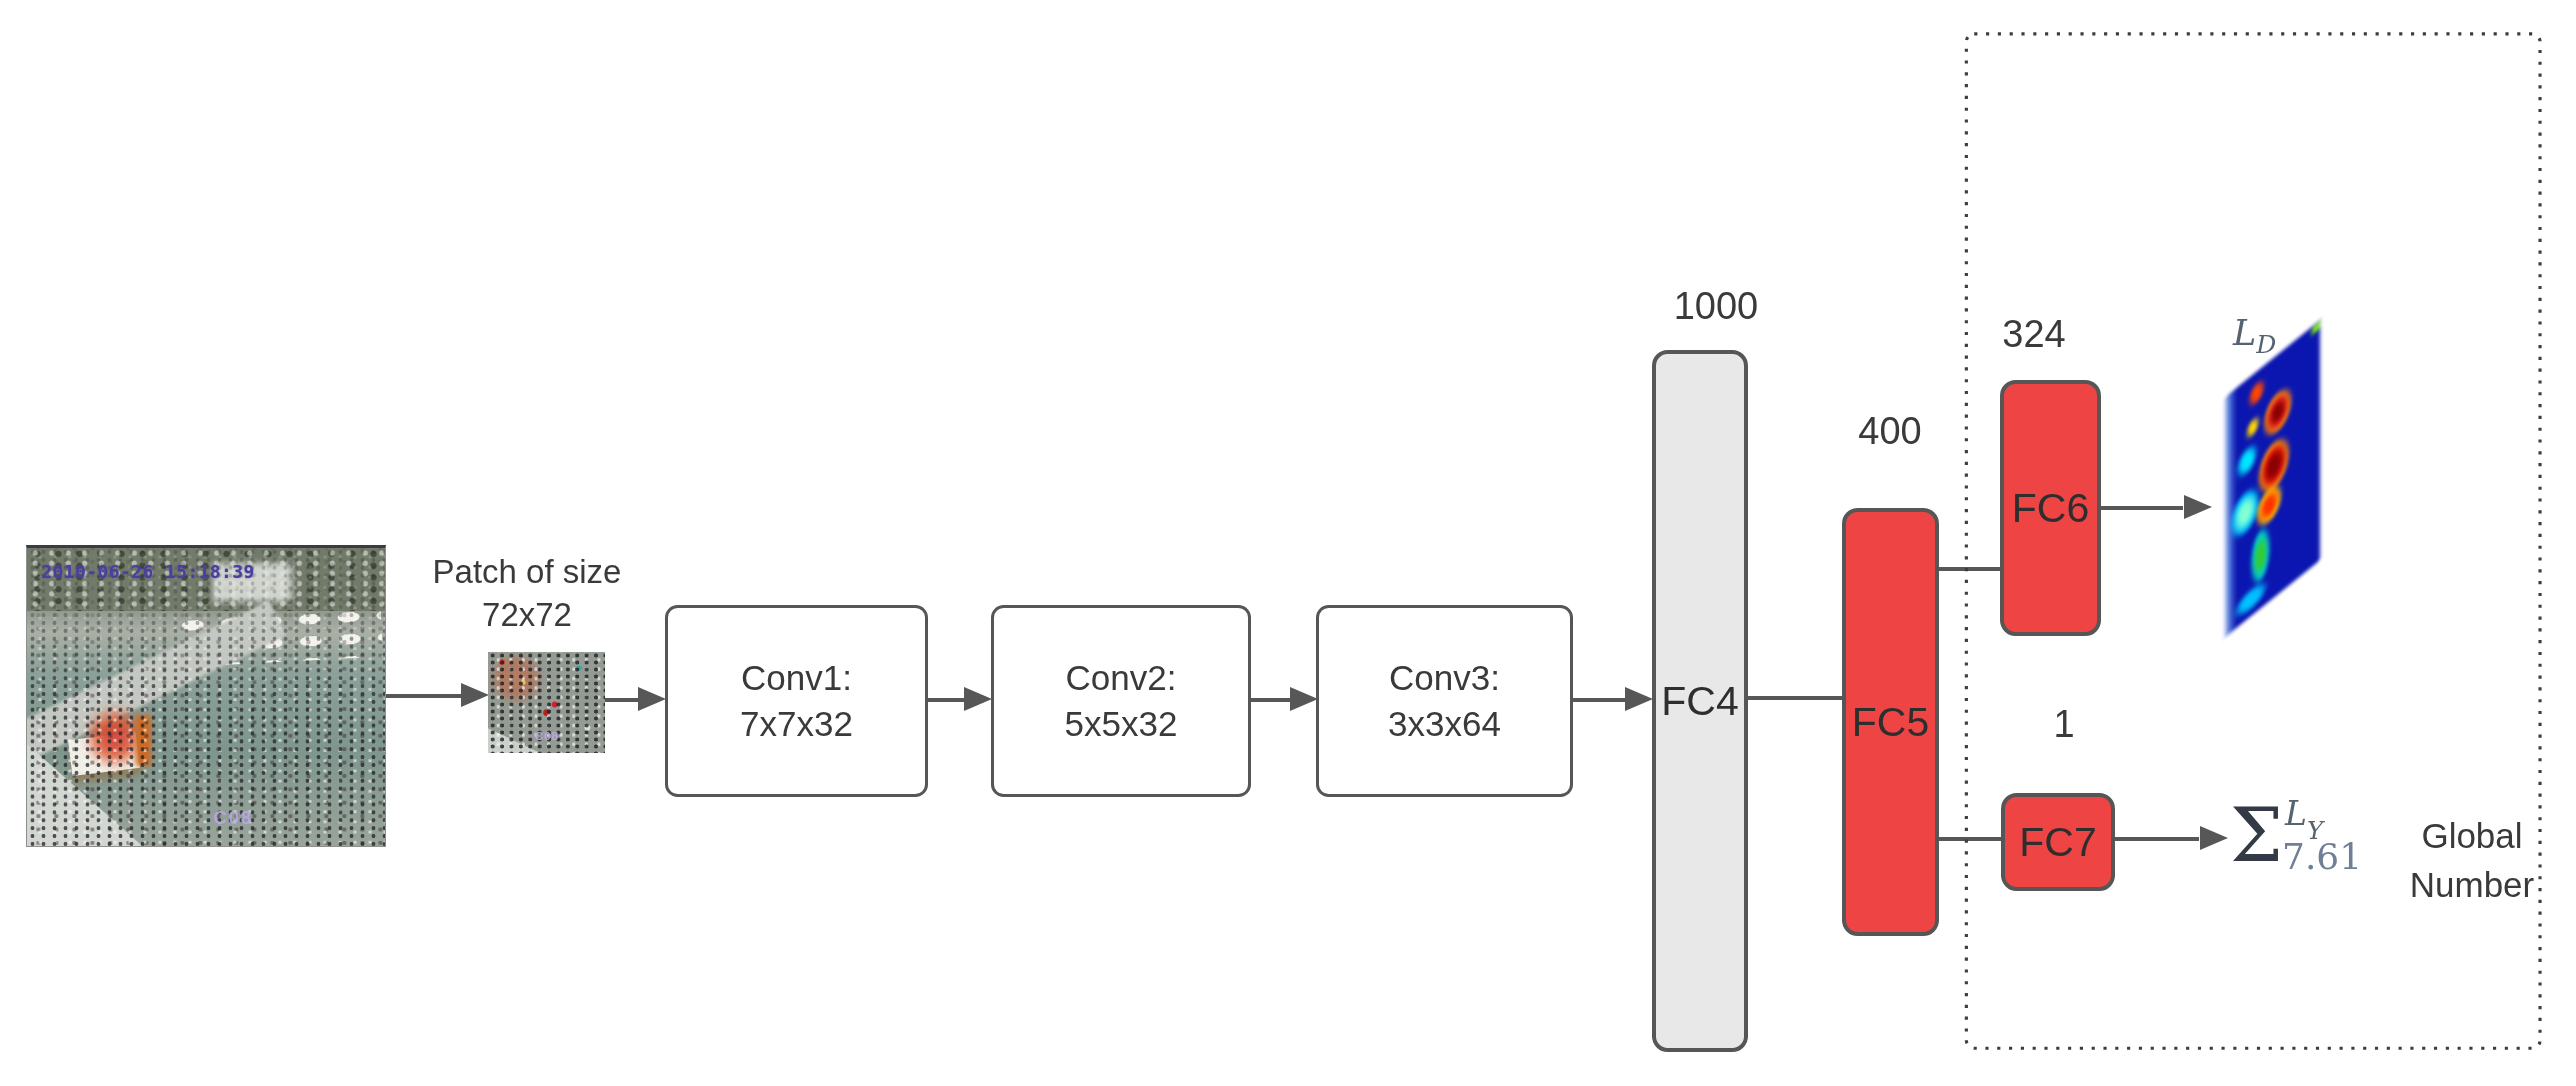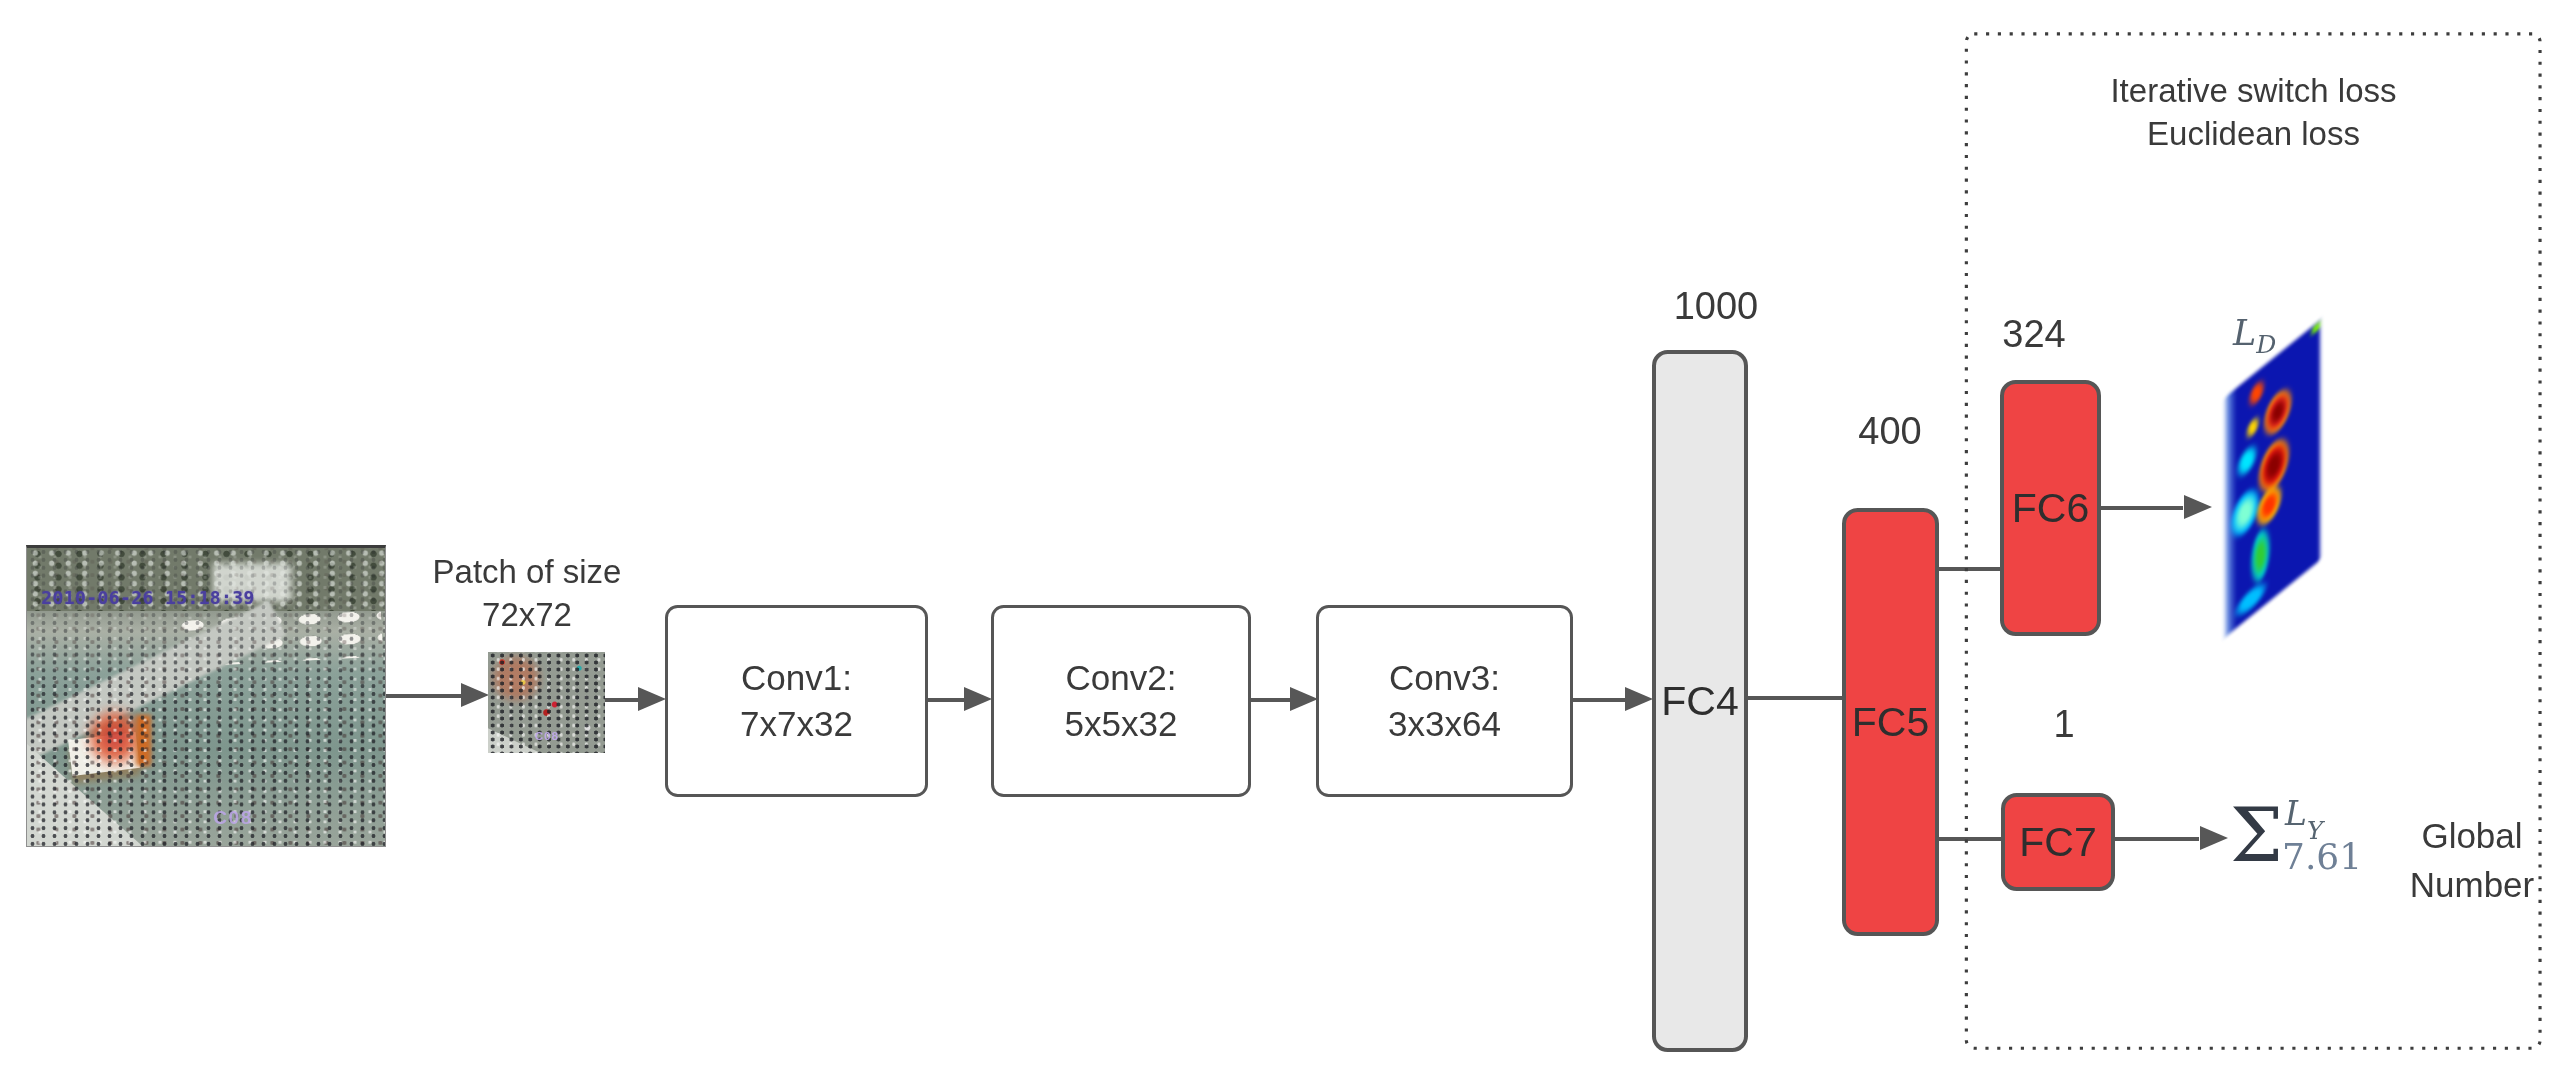--- a/index.html
+++ b/index.html
@@ -58,21 +58,21 @@
           background:radial-gradient(closest-side,#c53030,#e2603a 60%,transparent);filter:blur(4.7px);opacity:.9;}
   .ph-orange{position:absolute;left:30.5%;top:56%;width:4%;height:17%;background:#cf6b25;filter:blur(2.4px);}
   .ph-speckle{position:absolute;inset:0;
     background-image:radial-gradient(circle,rgba(30,32,38,.75) 0 1.7px,transparent 2.2px),
                      radial-gradient(circle,rgba(250,250,248,.6) 0 1.4px,transparent 1.9px),
                      radial-gradient(circle,rgba(62,44,44,.5) 0 1.9px,transparent 2.4px);
     background-size:11px 7.9px,15px 10.2px,18px 13.4px;background-position:0 0,5.5px 3.9px,2.4px 7px;
     -webkit-mask-image:linear-gradient(180deg,rgba(0,0,0,.3) 0 18%,rgba(0,0,0,.75) 35%,#000 55%,#000 100%);
     mask-image:linear-gradient(180deg,rgba(0,0,0,.3) 0 18%,rgba(0,0,0,.75) 35%,#000 55%,#000 100%);}
   .ph-ts{position:absolute;left:4%;top:4.5%;font-family:"DejaVu Sans Mono",monospace;font-weight:bold;
-         font-size:18px;color:#4a3f9f;letter-spacing:0.4px;text-shadow:0 0 1.6px rgba(74,63,159,.7);margin-top:26px;}
+         font-size:18px;color:#4a3f9f;letter-spacing:0.4px;text-shadow:0 0 1.6px rgba(74,63,159,.7);}
   .ph-wm{position:absolute;left:52%;top:87%;font-size:19px;font-weight:bold;
          color:rgba(186,165,228,.9);filter:blur(0.6px);letter-spacing:1.6px;}
 
   
   #patch{position:absolute;left:488px;top:652px;width:117px;height:101px;overflow:hidden;background:#949b92;}
   .pt-brick{position:absolute;left:0;top:0;width:48%;height:52%;
             background:radial-gradient(closest-side,#b57e66,#ad7a62 60%,transparent);filter:blur(2.4px);}
   .pt-pave{position:absolute;left:0;top:65%;width:45%;height:35%;background:#ccd0ca;
            clip-path:polygon(0 30%,100% 100%,0 100%);}
   .pt-dots{position:absolute;inset:0;
@@ -185,24 +185,20 @@
   <div class="fc-box" style="left:1842px;top:508px;width:97px;height:428px">
     <span>FC5</span>
   </div>
   <div class="hline" style="left:1939px;top:567px;width:61px"></div>
   <div class="hline" style="left:1939px;top:837px;width:62px"></div>
 
   <svg class="dotted-svg" width="2576" height="1086" viewBox="0 0 3272 1380">
     <rect x="2498" y="43" width="729" height="1289" rx="10" fill="none" stroke="#3d3d3d" stroke-width="4" stroke-dasharray="4 11"></rect>
   </svg>
 
-  <div class="two-line" style="left:1978px;top:69px;width:551px">
-    <div>Iterative switch loss</div>
-    <div>Euclidean loss</div>
-  </div>
 
   <div class="num-label" style="left:1967px;top:313px">324</div>
   <div class="fc-box" style="left:2000px;top:380px;width:101px;height:256px">
     <span>FC6</span>
   </div>
   <div>
     <div class="hline" style="left:2100px;top:506px;width:83px"></div>
     <div class="ahead" style="left:2184px;top:495px"></div>
   </div>
 

